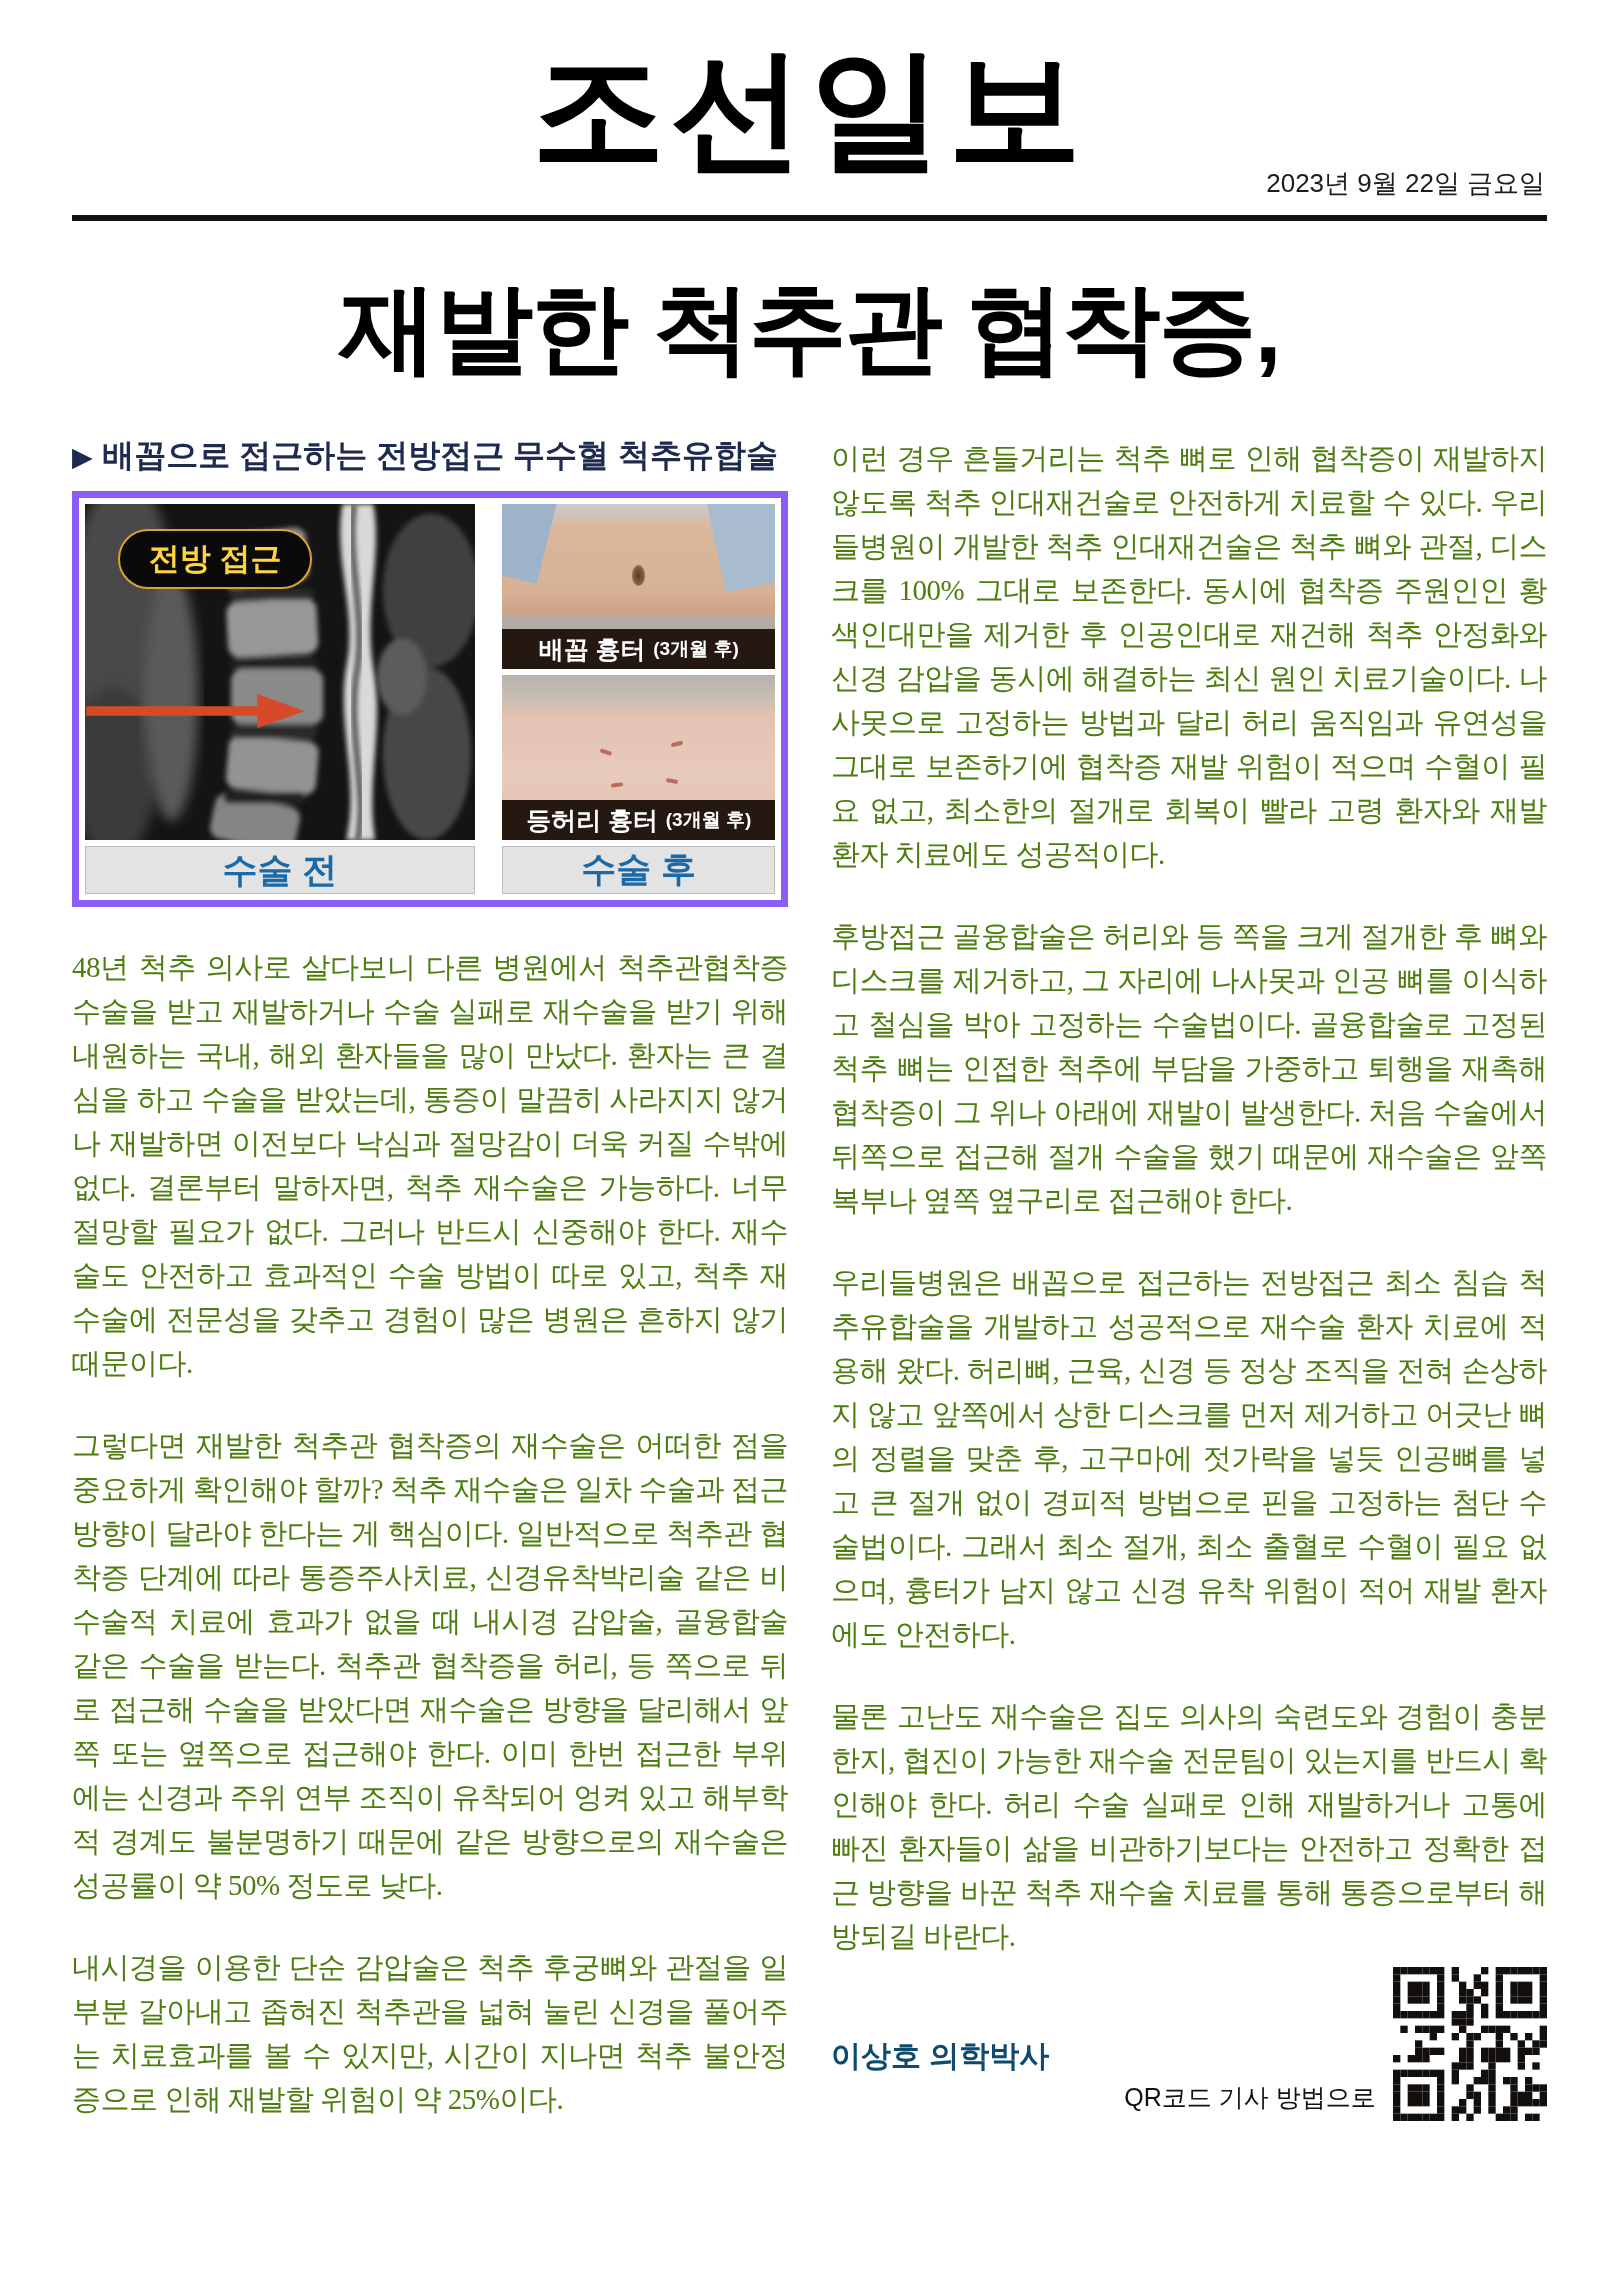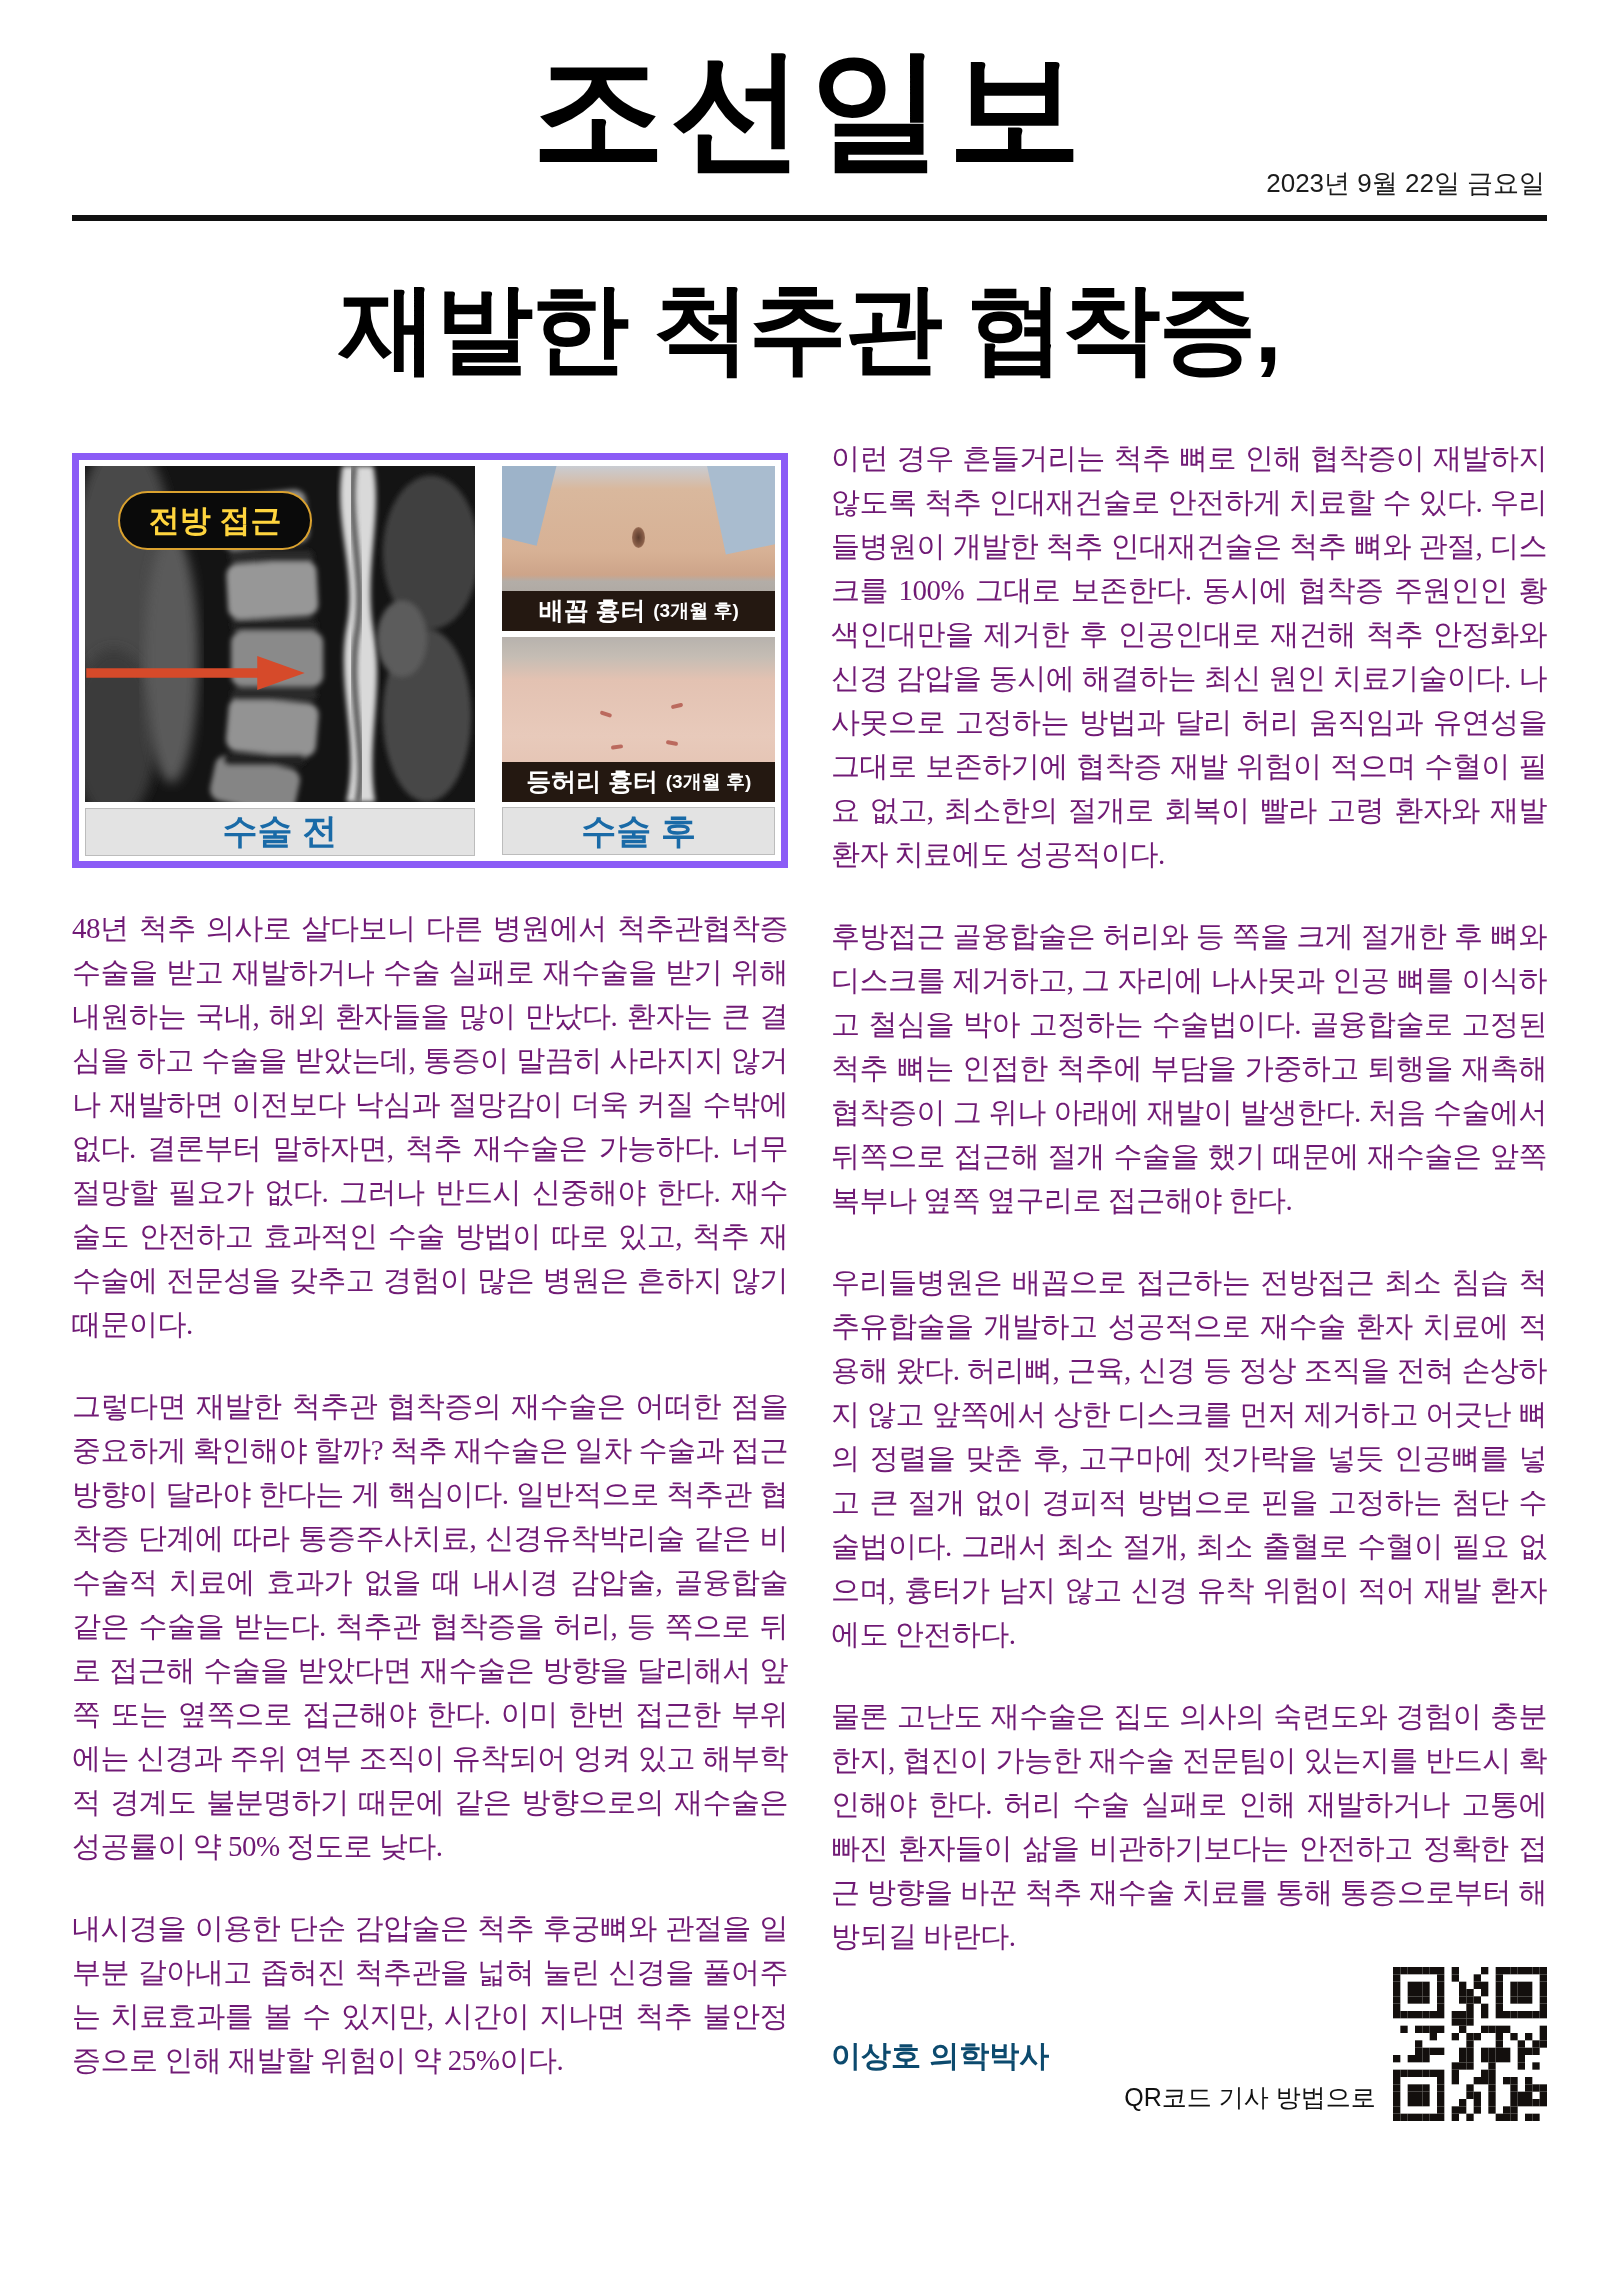--- a/index.html
+++ b/index.html
@@ -77,21 +77,21 @@
   .banner .suffix { font-size:19px; font-weight:700; margin-left:7.7px; }
   .caption {
     margin-top:5.8px; height:48px; background:#e3e3e3; border:1px solid #bcbcbc;
     display:flex; align-items:center; justify-content:center;
     font-family:"Liberation Sans","DejaVu Sans",sans-serif;
     font-weight:800; font-size:35px; color:#196aa7;
   }
   
   .bodytext { margin-top:38px; }
   .bodytext p, .col-right p {
-    font-size:29px; line-height:44px; text-align:justify; color:#701a75;
+    font-size:29px; line-height:44px; text-align:justify; color:#4d7c0f;
     margin:0 0 38px 0; letter-spacing:-0.5px;
   }
   .col-right p:last-of-type { margin-bottom:0; }
   
   .footer { margin-top:9.6px; display:flex; justify-content:space-between; align-items:flex-end; }
   .byline {
     font-family:"Liberation Sans","DejaVu Sans",sans-serif;
     font-weight:700; font-size:30px; color:#0c4a6e; padding-bottom:44px;
   }
   .qr-group { display:flex; align-items:flex-end; gap:17.3px; }
@@ -111,20 +111,23 @@
     <div class="dateline">2023년 9월 22일 금요일</div>
   </div>
 
   <div class="headline">
     <div>재발한 척추관 협착증,</div>
   </div>
 
   <div class="columns">
 
     <div class="col col-left">
+      <div class="subhead">
+        <span class="marker">▶</span><span>배꼽으로 접근하는 전방접근 무수혈 척추유합술</span>
+      </div>
 
       <div class="figure">
 
         <div class="fig-col-left">
           <div class="mri">
             <svg class="scan" viewBox="0 0 406 350" preserveAspectRatio="none">
               <defs>
                 <filter id="blur1">
                     <feGaussianBlur stdDeviation="6"></feGaussianBlur>
                   </filter>

